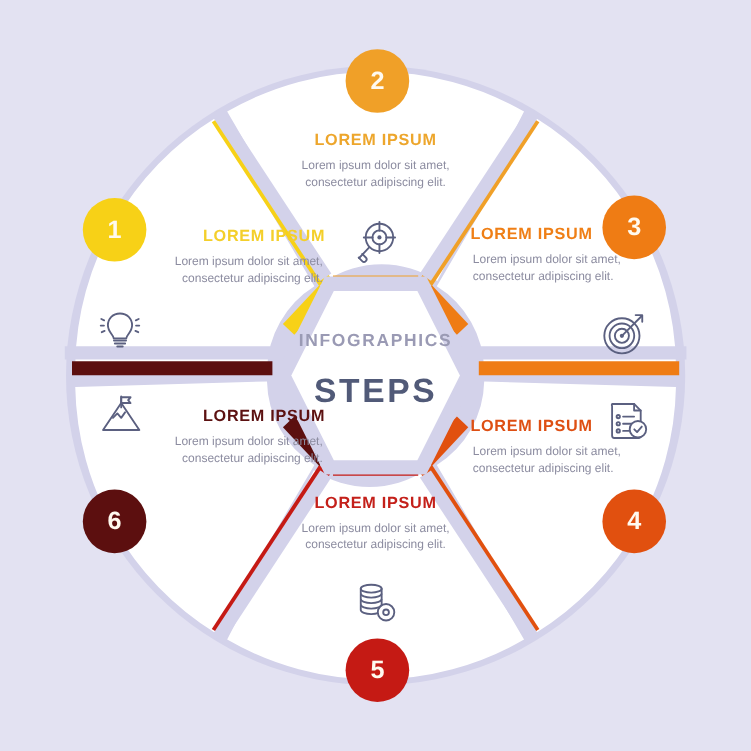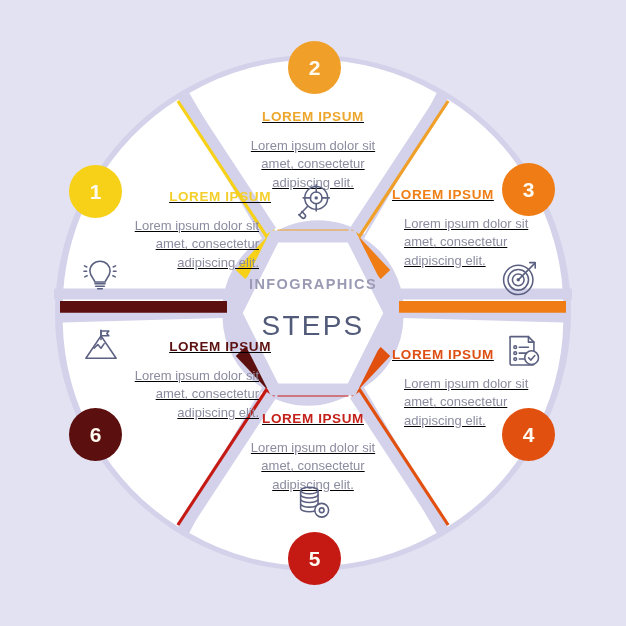--- a/index.html
+++ b/index.html
@@ -25,34 +25,33 @@
     position: absolute;
     left: 0;
     top: 0;
     width: 626px;
     height: 626px;
     display: block;
   }
   .txt-block {
     position: absolute;
     width: 168px;
-    text-decoration: underline;
   }
   .seg-title {
     font-size: 13.5px;
     font-weight: bold;
     letter-spacing: 0.6px;
     margin: 0 0 7px 0;
     line-height: 1.1;
   }
   .seg-body {
-    font-size: 13px;
+    font-size: 10px;
     color: #8c8ca0;
     line-height: 1.42;
-    margin: 12px;
+    margin: 2px;
   }
   .al-c { text-align: center; }
   .al-l { text-align: left; }
   .al-r { text-align: right; }
 
   .num-circle {
     position: absolute;
     width: 53px;
     height: 53px;
     border-radius: 50%;
@@ -74,21 +73,21 @@
   }
   .center-top {
     font-size: 14.5px;
     font-weight: bold;
     letter-spacing: 1.4px;
     color: #9a9ab4;
     margin: 0 0 18px 0;
   }
   .center-bot {
     font-size: 28px;
-    font-weight: normal;
+    font-weight: bold;
     letter-spacing: 2.2px;
     color: #515a78;
     margin: 0;
   }
   .icon-holder {
     position: absolute;
     width: 44px;
     height: 44px;
   }
   .icon-holder svg { width: 100%; height: 100%; display: block; }

